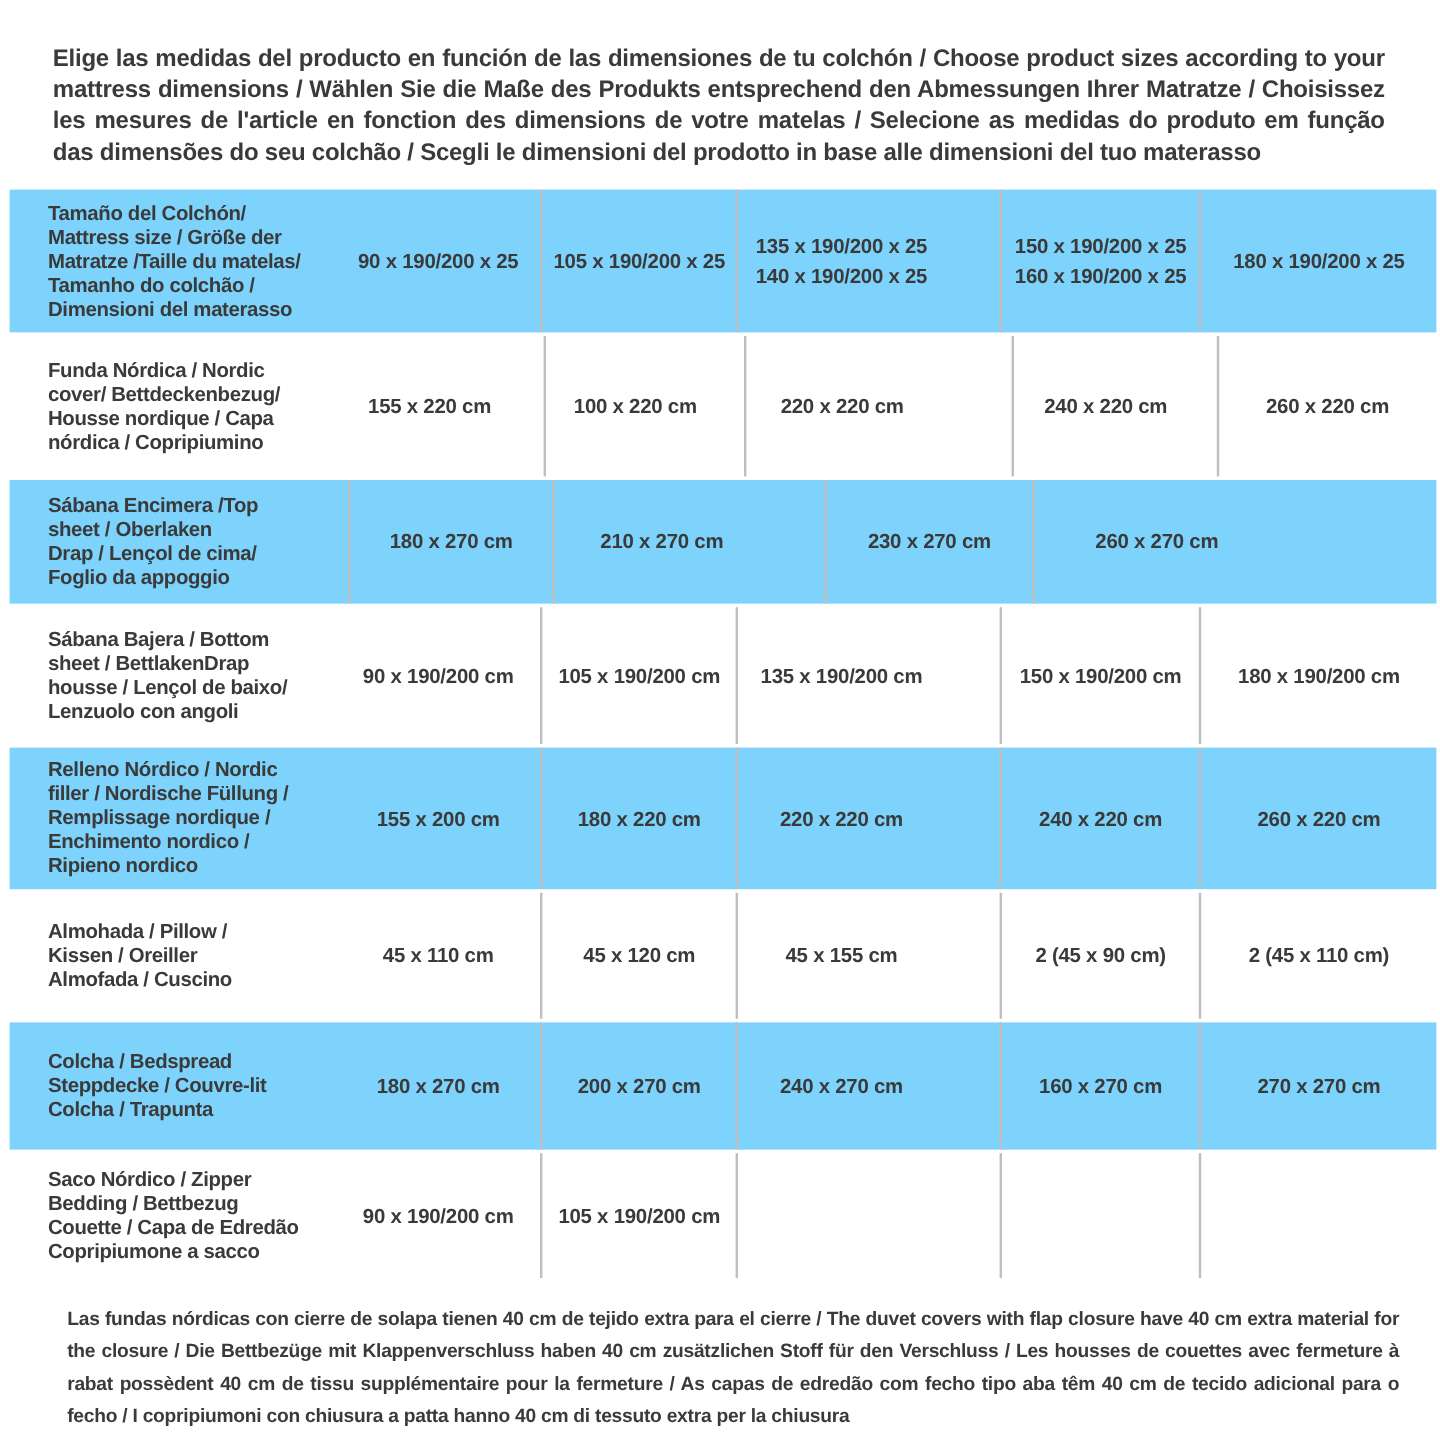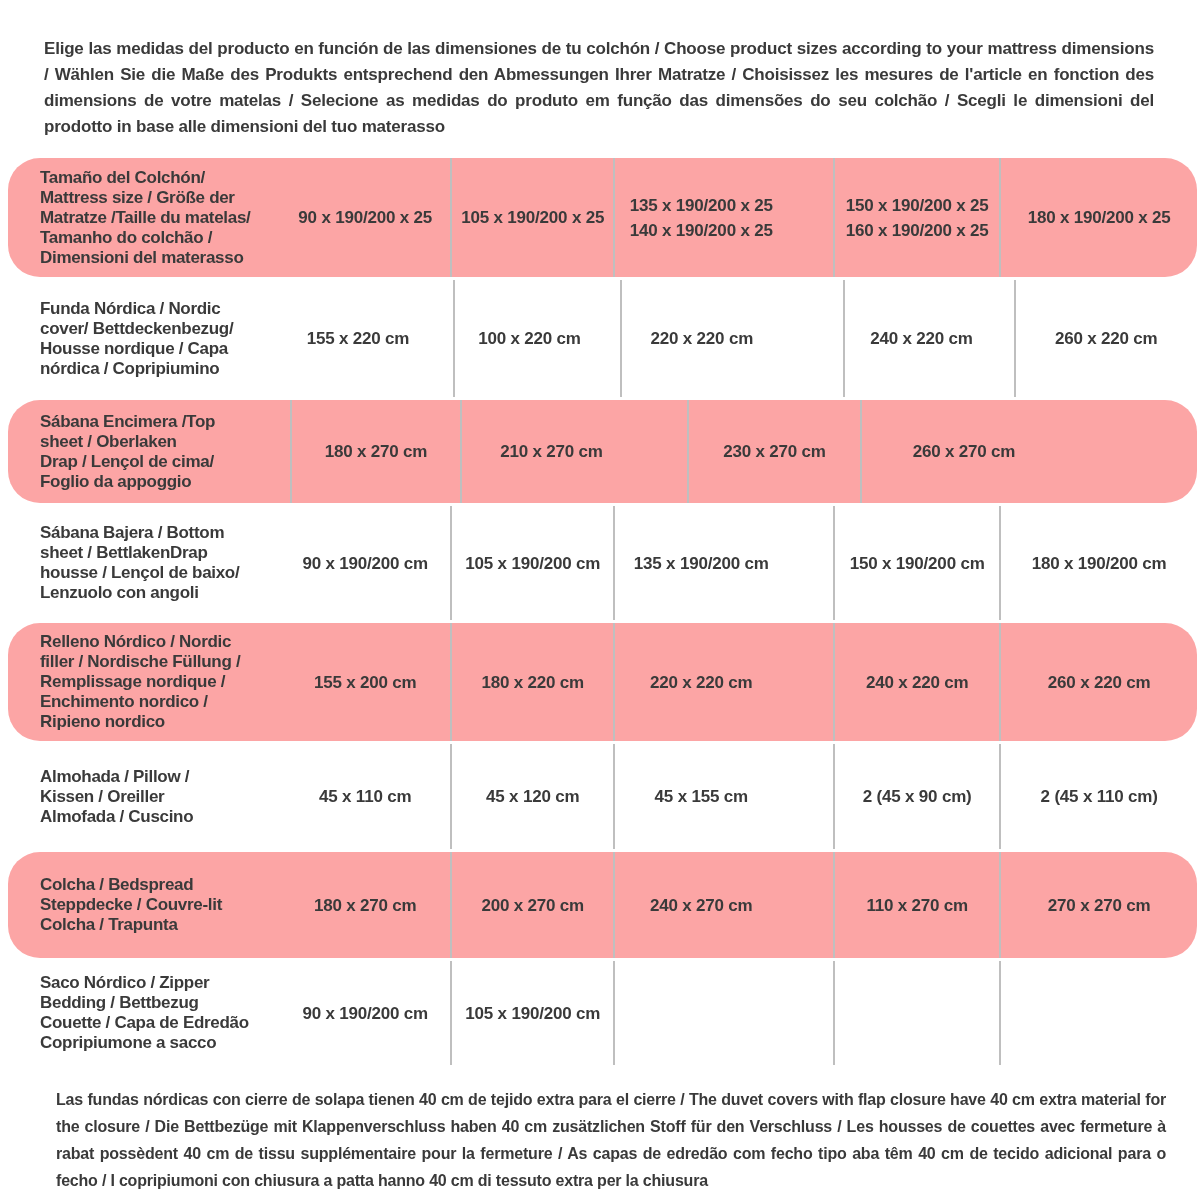--- a/index.html
+++ b/index.html
@@ -7,36 +7,36 @@
     width: 1200px; height: 1200px;
     background: #ffffff;
     font-family: "Liberation Sans", sans-serif;
     color: #3a3a3a;
     -webkit-font-smoothing: antialiased;
   }
   .page { position: relative; width: 1200px; height: 1200px; background: #fff; overflow: hidden; }
 
   .intro {
     position: absolute; top: 36px; left: 44px; width: 1110px;
-    font-size: 17px; font-weight: bold; line-height: 26px;
+    font-size: 20px; font-weight: bold; line-height: 26px;
     letter-spacing: -0.2px;
     text-align: justify;
     margin: 0;
   }
   .footnote {
     position: absolute; top: 1074px; left: 44px; width: 1110px;
     font-size: 16px; font-weight: bold; line-height: 27px;
     letter-spacing: -0.2px;
     text-align: justify;
     margin: 12px;
   }
 
   .size-table { position: absolute; top: 158px; left: 8px; width: 1189px; }
   .row { display: flex; margin-bottom: 3px; }
-  .row.gray { background: #fca5a5; border-radius: 32px; }
+  .row.gray { background: #7dd3fc; }
   .row.white { background: #ffffff; }
   .row.h0 { height: 119px; }
   .row.h1 { height: 117px; gap: 16px; }
   .row.h2 { height: 103px; }
   .row.h3 { height: 114px; }
   .row.h4 { height: 118px; }
   .row.h5 { height: 105px; }
   .row.h6 { height: 106px; }
   .row.h7 { height: 104px; }
 
@@ -143,21 +143,21 @@
       <div class="cell val c5">2 (45 x 110 cm)</div>
     </div>
 
     <div class="row gray h6">
       <div class="cell label">Colcha / Bedspread
 Steppdecke / Couvre-lit
 Colcha / Trapunta</div>
       <div class="cell val c1">180 x 270 cm</div>
       <div class="cell val c2">200 x 270 cm</div>
       <div class="cell val c3">240 x 270 cm</div>
-      <div class="cell val c4">110 x 270 cm</div>
+      <div class="cell val c4">160 x 270 cm</div>
       <div class="cell val c5">270 x 270 cm</div>
     </div>
 
     <div class="row white h7">
       <div class="cell label">Saco Nórdico / Zipper
 Bedding / Bettbezug
 Couette  / Capa de Edredão
 Copripiumone a sacco</div>
       <div class="cell val c1">90 x 190/200 cm</div>
       <div class="cell val c2">105 x 190/200 cm</div>

